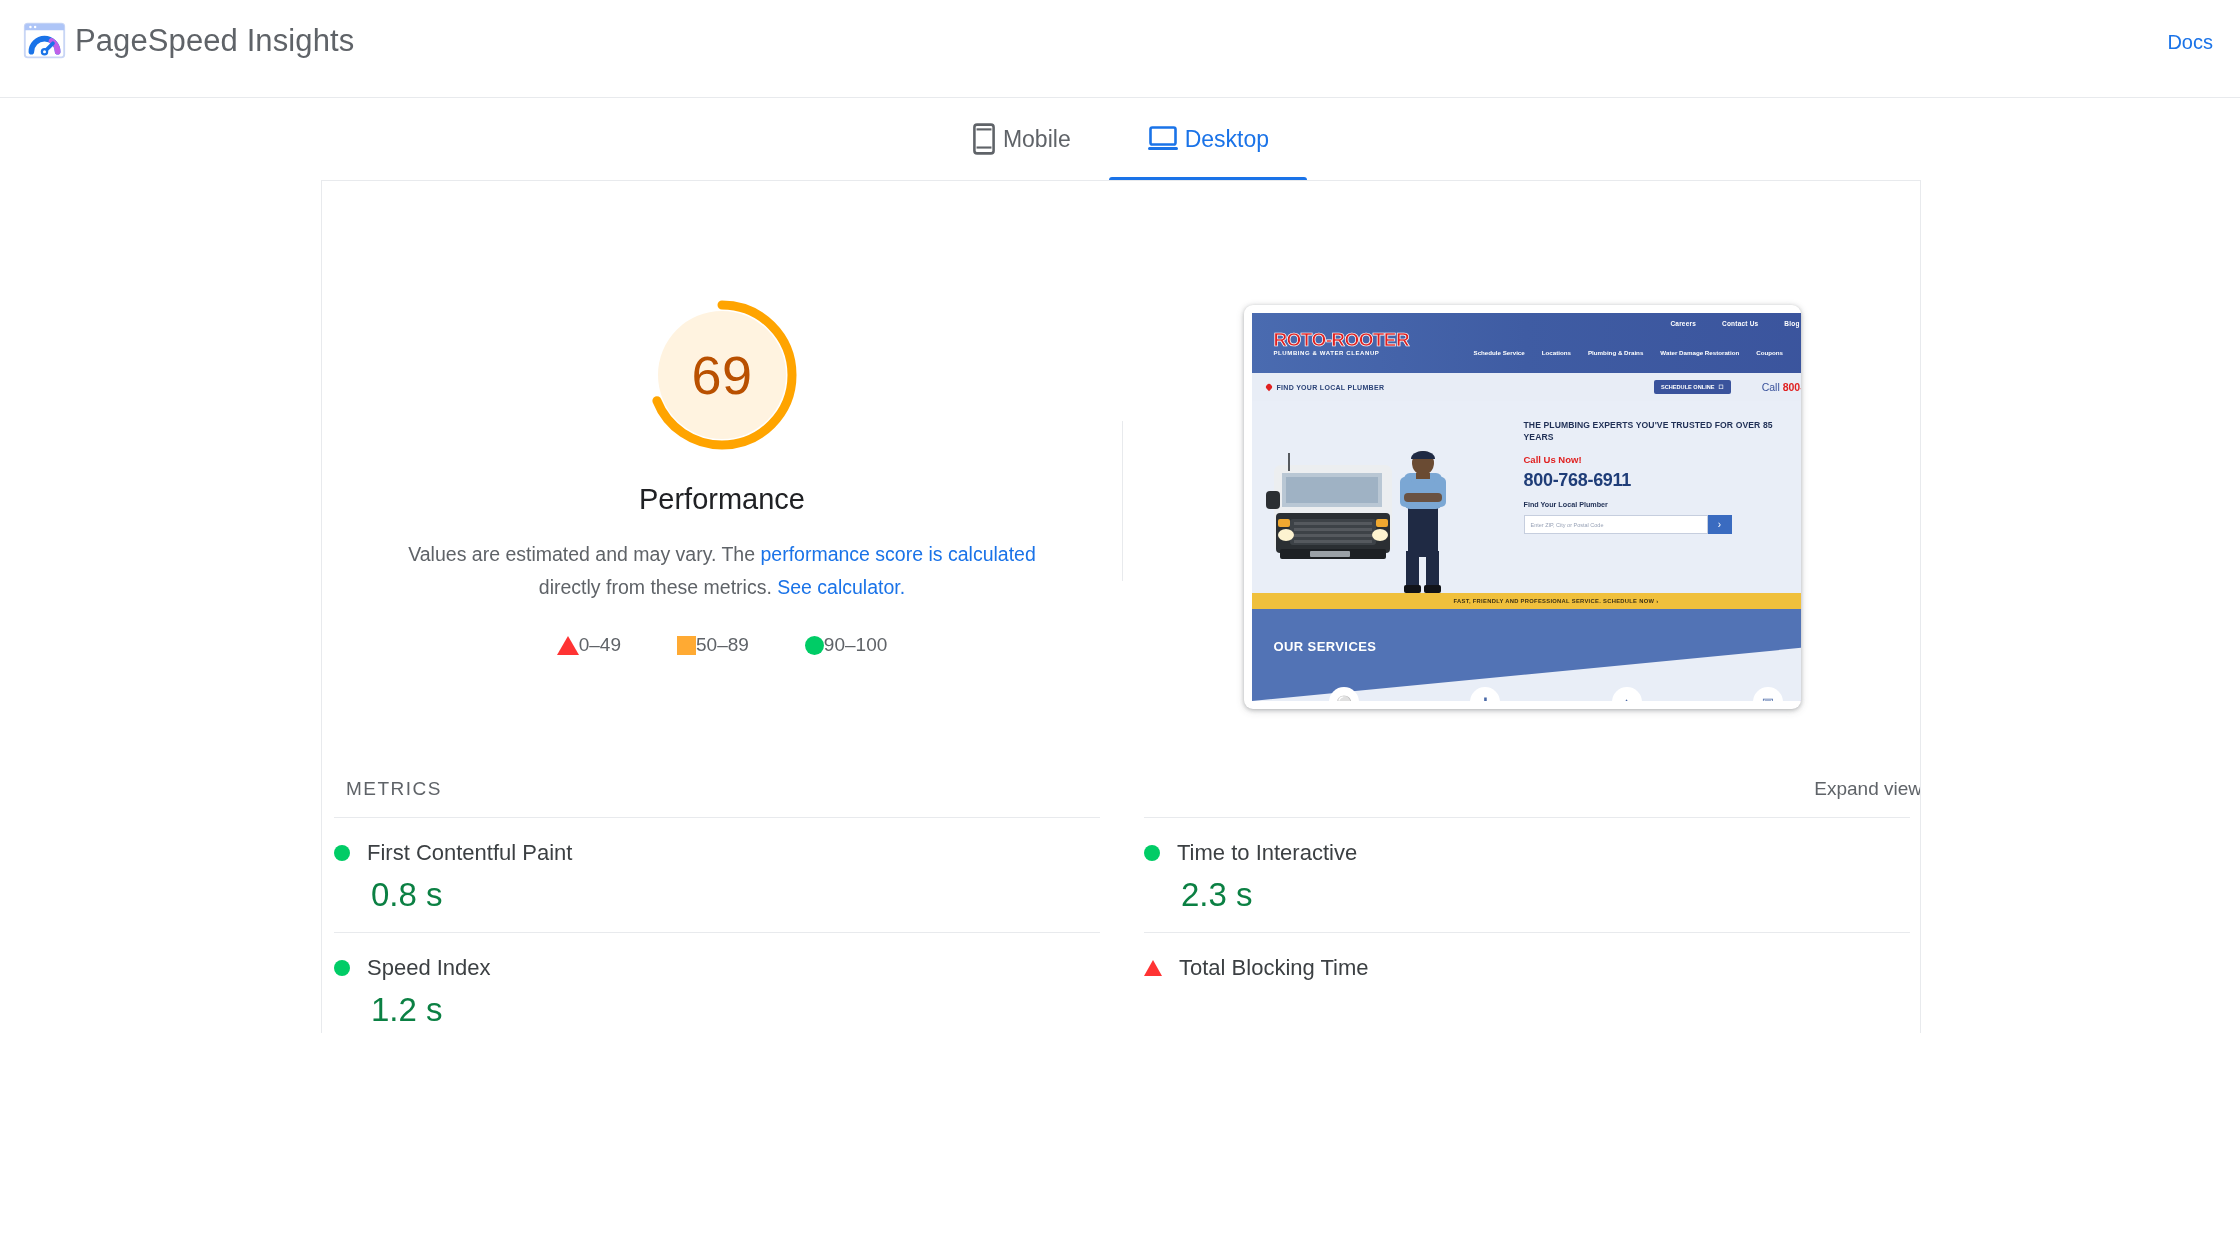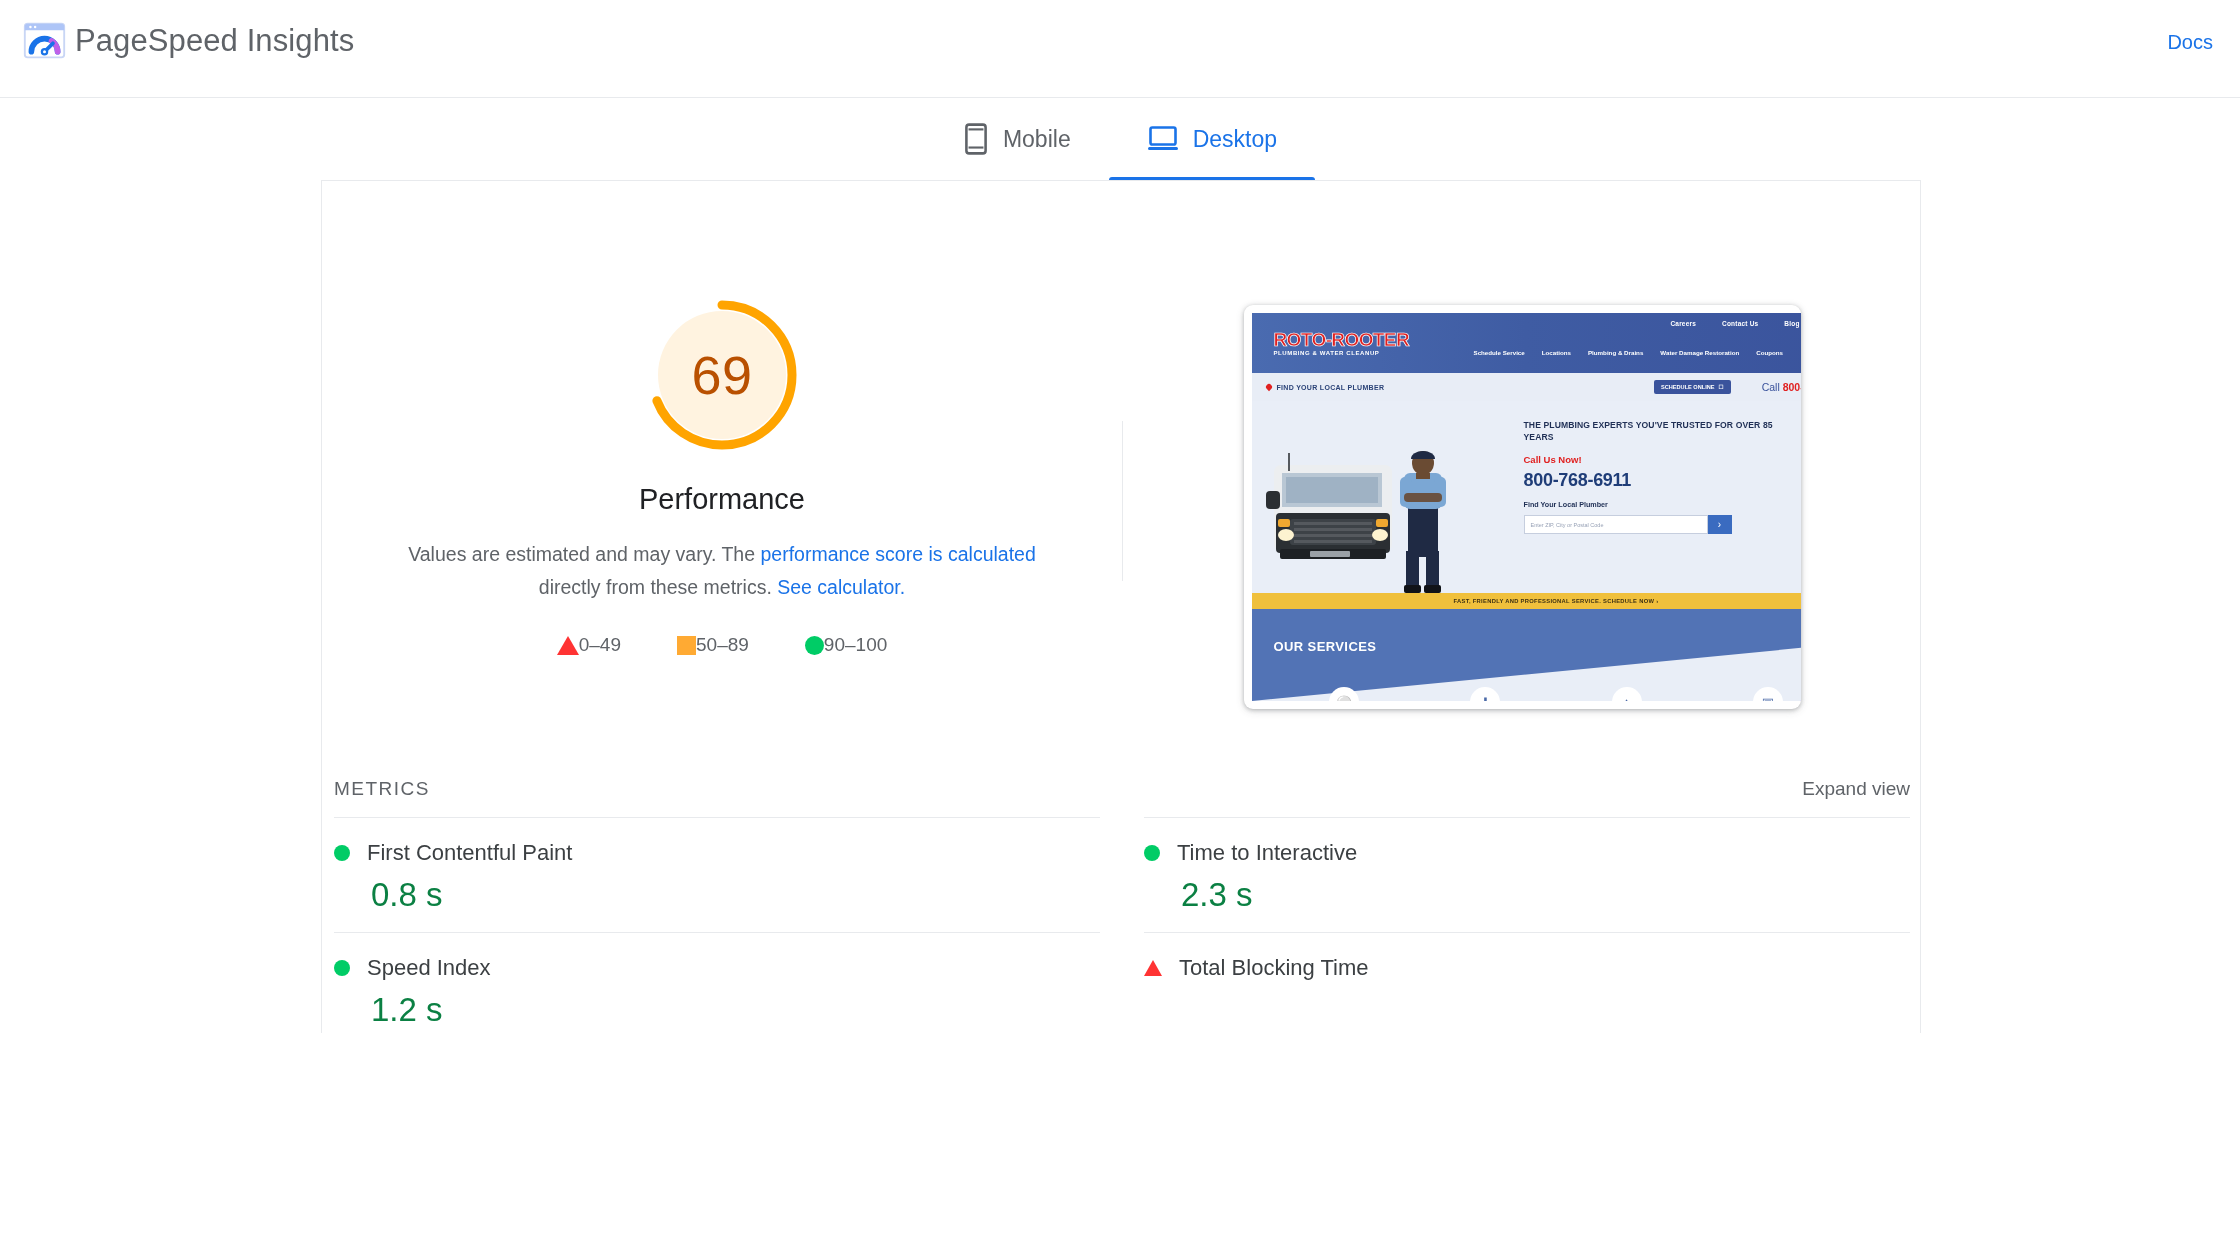--- a/index.html
+++ b/index.html
@@ -52,21 +52,21 @@
     width: 2240px;
     height: 82px;
     display: flex;
     align-items: center;
     justify-content: center;
     gap: 0px;
   }
   .tab {
     display: flex;
     align-items: center;
-    gap: 14px;
+    gap: 6px;
     height: 82px;
     padding: 0 38px;
     cursor: pointer;
     position: relative;
   }
   .tab-label {
     font-size: 23px;
     color: #5f6368;
     font-weight: 500;
     white-space: nowrap;
@@ -414,21 +414,21 @@
     display: flex;
     align-items: center;
     justify-content: center;
     font-size: 13px;
     color: #4b6aa8;
   }
 
   
   .metrics-head {
     position: absolute;
-    left: 0; top: 580px;
+    left: 12px; top: 580px;
     width: 1600px;
     height: 56px;
     padding: 0 12px;
     display: flex;
     align-items: center;
     justify-content: space-between;
   }
   .metrics-label {
     font-size: 19px;
     color: #5f6368;

